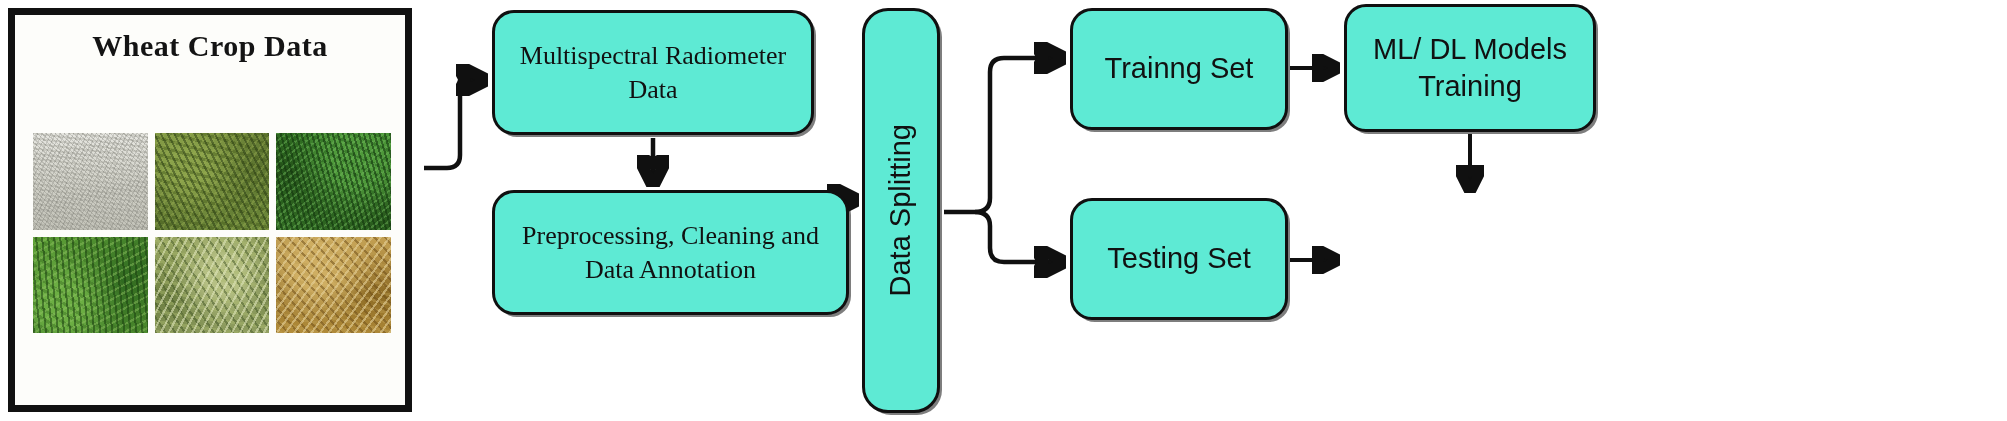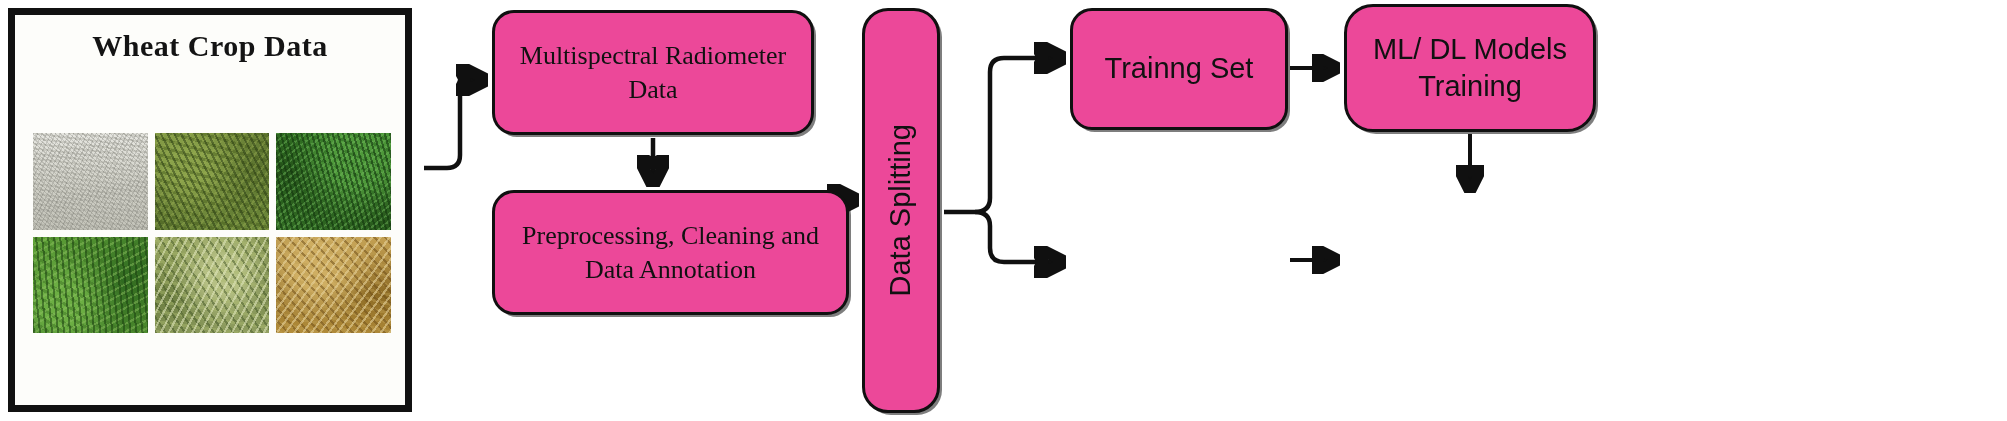--- a/index.html
+++ b/index.html
@@ -112,21 +112,21 @@
       repeating-linear-gradient(48deg, rgba(110,78,26,.50) 0 2px, rgba(255,255,255,0) 2px 8px),
       repeating-linear-gradient(14deg, rgba(190,158,82,.42) 0 3px, rgba(255,255,255,0) 3px 9px),
       radial-gradient(circle at 35% 30%, #cfae62 0 22%, rgba(0,0,0,0) 60%),
       linear-gradient(185deg, #c6a254 0%, #8c6a24 55%, #b58f3c 100%);
   }
 
   
   .node {
     position: absolute;
     box-sizing: border-box;
-    background: #ec4899;
+    background: #5eead4;
     border: 3px solid #101010;
     border-radius: 22px;
     display: flex;
     align-items: center;
     justify-content: center;
     text-align: center;
     color: #111111;
     line-height: 1.28;
     box-shadow: 3px 3px 0 -1px rgba(20,20,20,0.55);
   }
@@ -139,21 +139,21 @@
     font-size: 29px;
   }
   .node .label { display: block; padding: 0 10px; }
 
   
   #node-multispectral { left: 492px;  top: 10px;  width: 322px; height: 125px; }
   #node-preprocessing { left: 492px;  top: 190px; width: 357px; height: 125px; }
   #node-splitting     { left: 862px;  top: 8px;   width: 78px;  height: 405px; border-radius: 26px; }
   #node-training-set  { left: 1070px; top: 8px;   width: 218px; height: 122px; }
   #node-testing-set   { left: 1070px; top: 198px; width: 218px; height: 122px; }
-  #node-ml-training   { left: 1344px; top: 4px;   width: 252px; height: 128px; border-radius: 29px; }
+  #node-ml-training   { left: 1344px; top: 4px;   width: 252px; height: 128px; }
   #node-evaluation    { left: 1344px; top: 196px; width: 252px; height: 128px; }
 
   #node-splitting .label {
     writing-mode: vertical-rl;
     transform: rotate(180deg);
     white-space: nowrap;
     font-family: "Liberation Sans", sans-serif;
     font-size: 29px;
     padding: 0;
   }
@@ -226,19 +226,22 @@
   </div>
 
   <div class="node sans" id="node-splitting">
     <span class="label">Data Splitting</span>
   </div>
 
   <div class="node sans" id="node-training-set">
     <span class="label">Trainng Set</span>
   </div>
 
+  <div class="node sans" id="node-testing-set">
+    <span class="label">Testing Set</span>
+  </div>
 
   <div class="node sans" id="node-ml-training">
     <span class="label">ML/ DL Models Training</span>
   </div>
 
 
 </div>
 
 </body></html>

